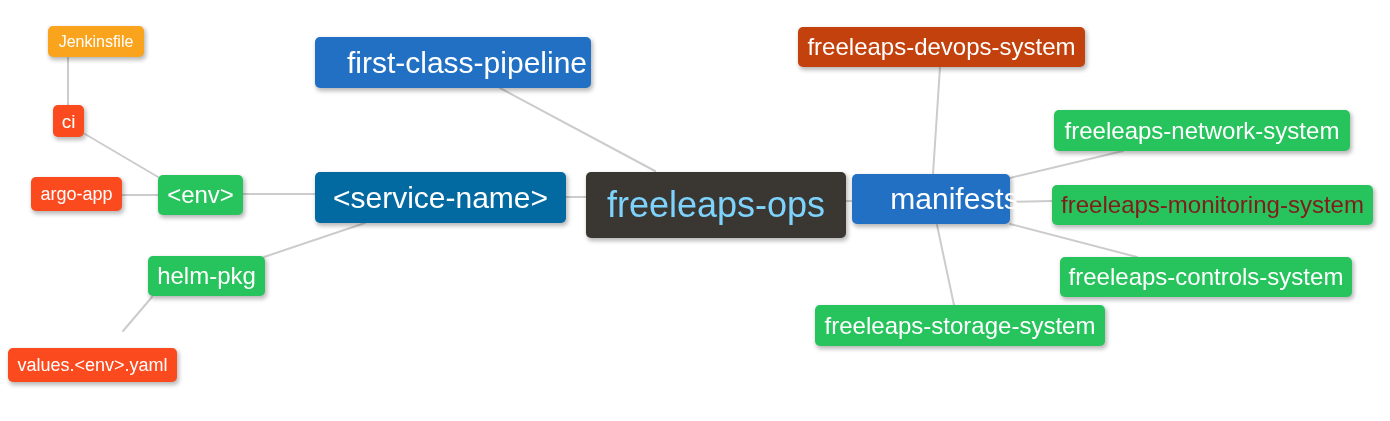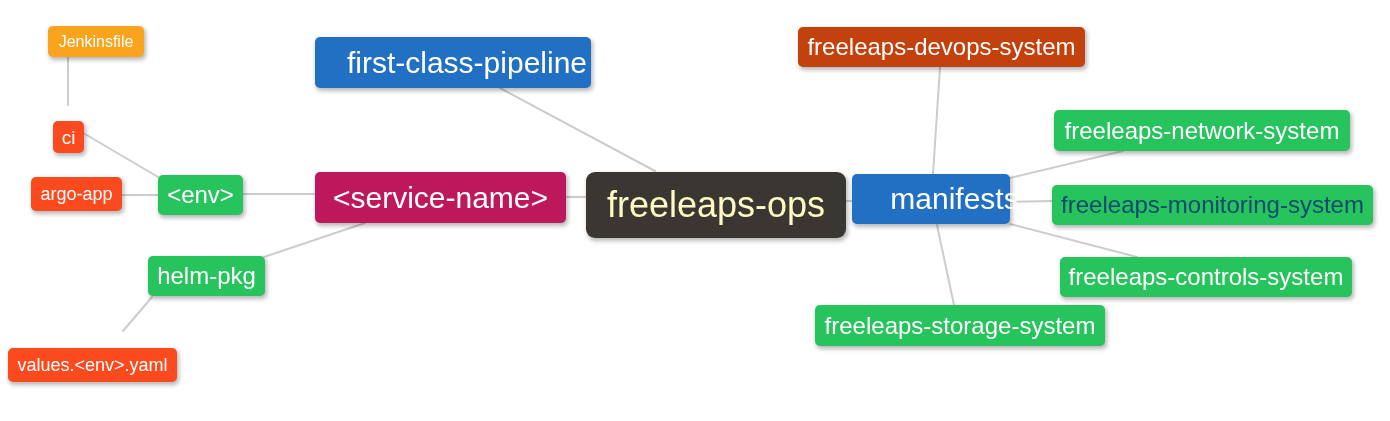--- a/index.html
+++ b/index.html
@@ -59,29 +59,29 @@
       <line x1="500" y1="88" x2="655" y2="171" stroke="#CCCCCC" stroke-width="2" stroke-linecap="round"></line>
       <line x1="566" y1="197" x2="586" y2="197" stroke="#CCCCCC" stroke-width="2" stroke-linecap="round"></line>
       <line x1="846" y1="201" x2="852" y2="201" stroke="#CCCCCC" stroke-width="2" stroke-linecap="round"></line>
       <line x1="933" y1="174" x2="940" y2="67" stroke="#CCCCCC" stroke-width="2" stroke-linecap="round"></line>
       <line x1="1010" y1="178" x2="1123" y2="151" stroke="#CCCCCC" stroke-width="2" stroke-linecap="round"></line>
       <line x1="1010" y1="202" x2="1052" y2="201" stroke="#CCCCCC" stroke-width="2" stroke-linecap="round"></line>
       <line x1="1010" y1="224" x2="1137" y2="257" stroke="#CCCCCC" stroke-width="2" stroke-linecap="round"></line>
       <line x1="937" y1="225" x2="954" y2="305" stroke="#CCCCCC" stroke-width="2" stroke-linecap="round"></line>
     </svg>
   <div class="node-layer" id="node-layer">
-      <div class="node" style="left: 586px; top: 172px; width: 260px; height: 66px; background: rgb(58, 54, 50); color: #fef9c3; font-size: 36px; border-radius: 9px;">freeleaps-ops</div>
+      <div class="node" style="left: 586px; top: 172px; width: 260px; height: 66px; background: rgb(58, 54, 50); color: #7dd3fc; font-size: 36px;">freeleaps-ops</div>
       <div class="node" style="left: 315px; top: 37px; width: 276px; height: 51px; background: rgb(33, 112, 195); color: rgb(255, 255, 255); font-size: 30px; padding-left: 28px;">first-class-pipeline</div>
-      <div class="node" style="left: 315px; top: 172px; width: 251px; height: 51px; background: #be185d; color: rgb(255, 255, 255); font-size: 30px;">&lt;service-name&gt;</div>
+      <div class="node" style="left: 315px; top: 172px; width: 251px; height: 51px; background: #0369a1; color: rgb(255, 255, 255); font-size: 30px;">&lt;service-name&gt;</div>
       <div class="node" style="left: 852px; top: 174px; width: 158px; height: 50px; background: rgb(33, 112, 195); color: rgb(255, 255, 255); font-size: 30px; padding-left: 47px;">manifests</div>
       <div class="node" style="left: 158px; top: 175px; width: 85px; height: 40px; background: rgb(39, 195, 92); color: rgb(255, 255, 255); font-size: 24px; text-align: center;">&lt;env&gt;</div>
       <div class="node" style="left: 148px; top: 256px; width: 117px; height: 40px; background: rgb(39, 195, 92); color: rgb(255, 255, 255); font-size: 24px; text-align: center;">helm-pkg</div>
-      <div class="node" style="left: 53px; top: 121px; width: 31px; height: 32px; background: rgb(250, 74, 30); color: rgb(255, 255, 255); font-size: 19px;">ci</div>
+      <div class="node" style="left: 53px; top: 105px; width: 31px; height: 32px; background: rgb(250, 74, 30); color: rgb(255, 255, 255); font-size: 19px;">ci</div>
       <div class="node" style="left: 31px; top: 177px; width: 91px; height: 34px; background: rgb(250, 74, 30); color: rgb(255, 255, 255); font-size: 18px;">argo-app</div>
       <div class="node" style="left: 8px; top: 348px; width: 169px; height: 34px; background: rgb(250, 74, 30); color: rgb(255, 255, 255); font-size: 18px;">values.&lt;env&gt;.yaml</div>
       <div class="node" style="left: 20px; top: 26px; width: 96px; height: 31px; background: rgb(250, 164, 30); color: rgb(255, 255, 255); font-size: 16px; margin-left: 28px;">Jenkinsfile</div>
       <div class="node" style="left: 798px; top: 27px; width: 287px; height: 40px; background: #c2410c; color: rgb(255, 255, 255); font-size: 24px;">freeleaps-devops-system</div>
       <div class="node" style="left: 1054px; top: 110px; width: 296px; height: 41px; background: rgb(39, 195, 92); color: rgb(255, 255, 255); font-size: 24px;">freeleaps-network-system</div>
-      <div class="node" style="left: 1052px; top: 185px; width: 321px; height: 40px; background: rgb(39, 195, 92); color: #0c4a6e; font-size: 24px;">freeleaps-monitoring-system</div>
+      <div class="node" style="left: 1052px; top: 185px; width: 321px; height: 40px; background: rgb(39, 195, 92); color: #7f1d1d; font-size: 24px;">freeleaps-monitoring-system</div>
       <div class="node" style="left: 1060px; top: 257px; width: 292px; height: 40px; background: rgb(39, 195, 92); color: rgb(255, 255, 255); font-size: 24px;">freeleaps-controls-system</div>
       <div class="node" style="left: 815px; top: 305px; width: 290px; height: 41px; background: rgb(39, 195, 92); color: rgb(255, 255, 255); font-size: 24px;">freeleaps-storage-system</div>
     </div>
 </div>
 
 </body></html>

